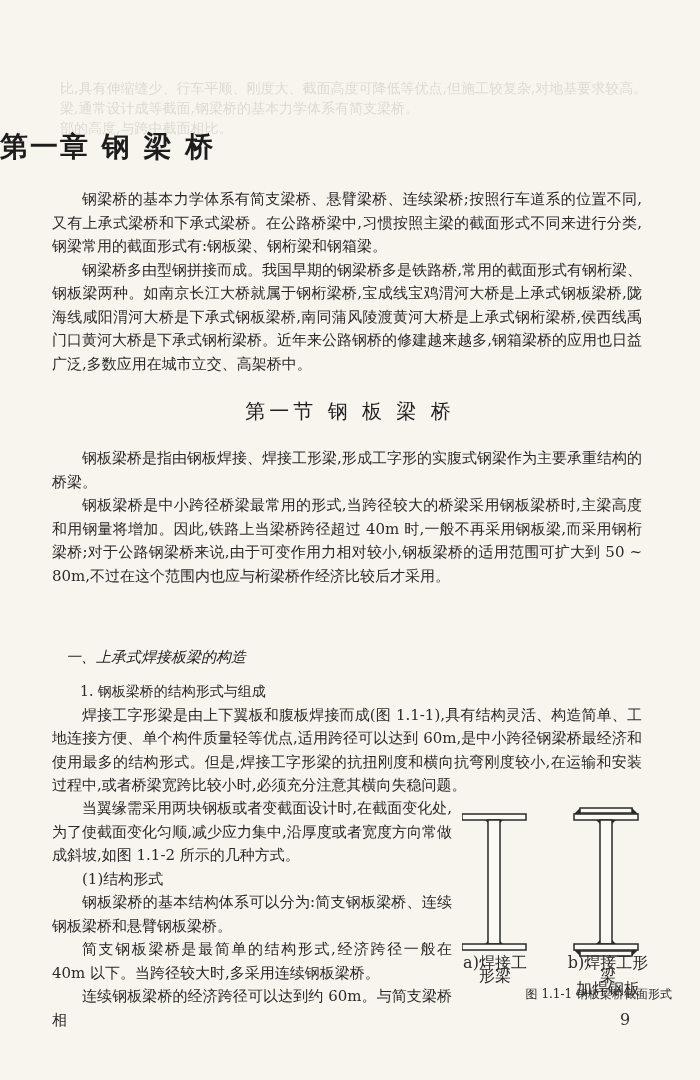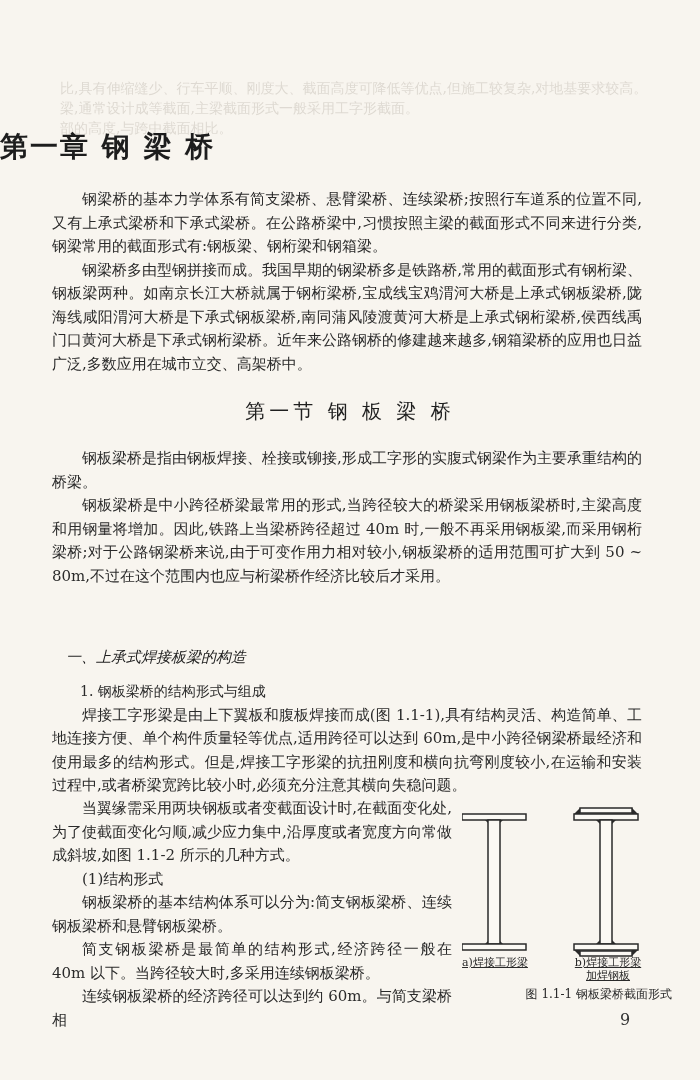--- a/index.html
+++ b/index.html
@@ -28,46 +28,46 @@
       font-size: 20px; color: #1f1f1f; letter-spacing: 4px;
     }
     .sub-heading {
       position: absolute; left: 66px; top: 648px;
       font-family: "DejaVu Sans", "Liberation Sans", sans-serif;
       font-size: 15px; color: #222; font-style: italic;
     }
     .narrow { width: 400px; }
     .fig { position: absolute; left: 462px; top: 806px; width: 220px; height: 200px; }
     .fig svg { position: absolute; left: 0; top: 0; }
-    .fig-label { position: absolute; font-size: 11px; color: #2a2a2a; line-height: 13px; text-align: center; text-decoration: underline; }
+    .fig-label { position: absolute; font-size: 16px; color: #2a2a2a; line-height: 13px; text-align: center; }
     .fig-caption { position: absolute; left: 0; width: 210px; top: 180px; text-align: right; font-size: 12px; color: #2a2a2a; }
     .page-number { position: absolute; left: 620px; top: 1010px; font-size: 16px; color: #333; }
   </style>
 </head>
 <body>
 
 <div class="page">
 
   <div class="bleed">
     <div>比,具有伸缩缝少、行车平顺、刚度大、截面高度可降低等优点,但施工较复杂,对地基要求较高。</div>
-    <div>梁,通常设计成等截面,主梁截面形式一般采用工字形截面。</div>
+    <div>梁,通常设计成等截面,钢梁桥的基本力学体系有简支梁桥。</div>
     <div>部的高度,与跨中截面相比。</div>
   </div>
 
   <div class="chapter-title">第一章  钢 梁 桥</div>
 
   <div class="body-text" style="top:188px;">
     <p>钢梁桥的基本力学体系有简支梁桥、悬臂梁桥、连续梁桥;按照行车道系的位置不同,又有上承式梁桥和下承式梁桥。在公路桥梁中,习惯按照主梁的截面形式不同来进行分类,钢梁常用的截面形式有:钢板梁、钢桁梁和钢箱梁。</p>
     <p>钢梁桥多由型钢拼接而成。我国早期的钢梁桥多是铁路桥,常用的截面形式有钢桁梁、钢板梁两种。如南京长江大桥就属于钢桁梁桥,宝成线宝鸡渭河大桥是上承式钢板梁桥,陇海线咸阳渭河大桥是下承式钢板梁桥,南同蒲风陵渡黄河大桥是上承式钢桁梁桥,侯西线禹门口黄河大桥是下承式钢桁梁桥。近年来公路钢桥的修建越来越多,钢箱梁桥的应用也日益广泛,多数应用在城市立交、高架桥中。</p>
   </div>
 
   <div class="section-title">第一节  钢 板 梁 桥</div>
 
   <div class="body-text" style="top:447px;">
-    <p>钢板梁桥是指由钢板焊接、栓接或铆接,形成工字形的实腹式钢梁作为主要承重结构的桥梁。</p>
+    <p>钢板梁桥是指由钢板焊接、焊接工形梁,形成工字形的实腹式钢梁作为主要承重结构的桥梁。</p>
     <p>钢板梁桥是中小跨径桥梁最常用的形式,当跨径较大的桥梁采用钢板梁桥时,主梁高度和用钢量将增加。因此,铁路上当梁桥跨径超过 40m 时,一般不再采用钢板梁,而采用钢桁梁桥;对于公路钢梁桥来说,由于可变作用力相对较小,钢板梁桥的适用范围可扩大到 50 ~ 80m,不过在这个范围内也应与桁梁桥作经济比较后才采用。</p>
   </div>
 
   <div class="sub-heading">一、上承式焊接板梁的构造</div>
 
   <div class="body-text" style="top:680px;">
     <p style="font-size:14px;">1. 钢板梁桥的结构形式与组成</p>
     <p>焊接工字形梁是由上下翼板和腹板焊接而成(图 1.1-1),具有结构灵活、构造简单、工地连接方便、单个构件质量轻等优点,适用跨径可以达到 60m,是中小跨径钢梁桥最经济和使用最多的结构形式。但是,焊接工字形梁的抗扭刚度和横向抗弯刚度较小,在运输和安装过程中,或者桥梁宽跨比较小时,必须充分注意其横向失稳问题。</p>
   </div>
 

